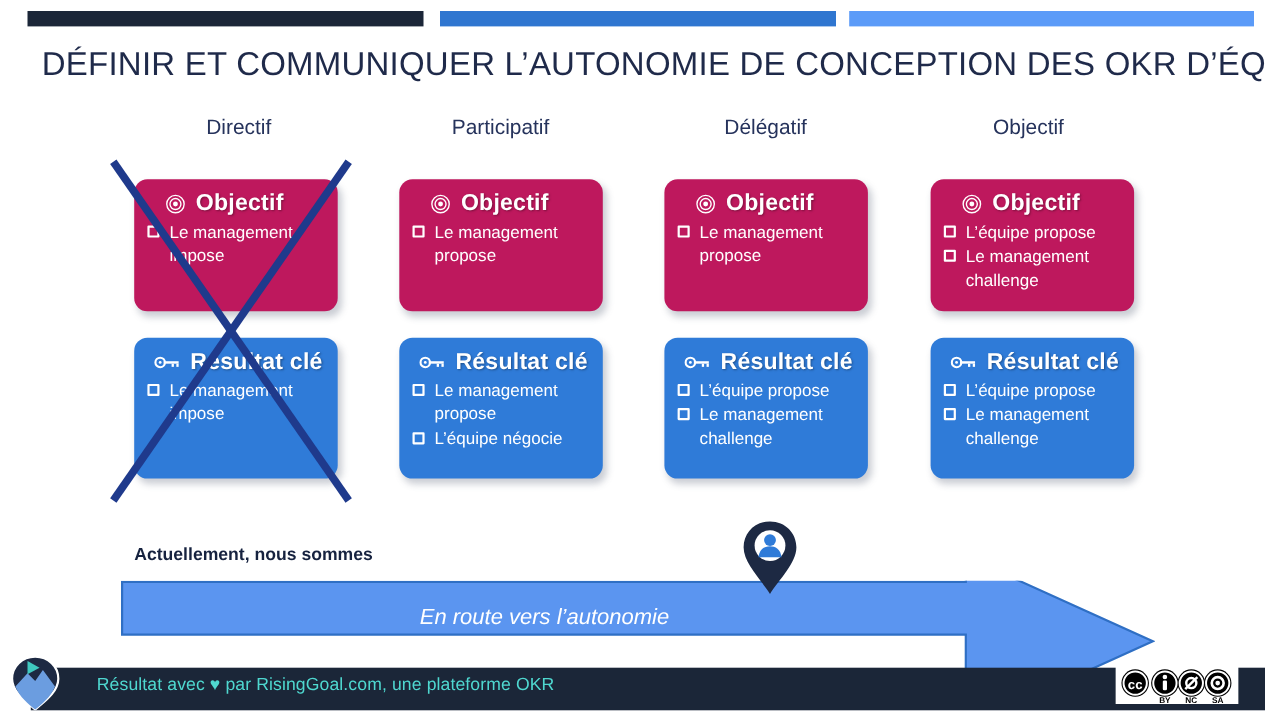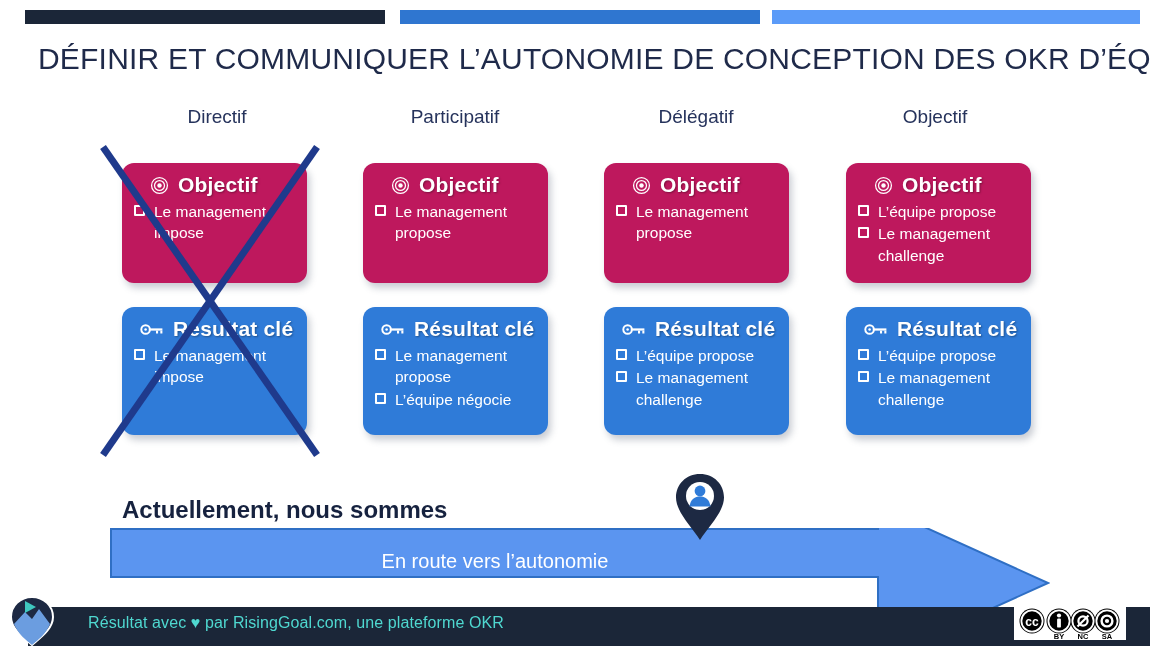--- a/index.html
+++ b/index.html
@@ -63,27 +63,27 @@
   
   .ic-target { flex:0 0 auto; width:19px; height:19px; }
   .ic-key    { flex:0 0 auto; width:24px; height:15px; }
 
   
   .xmark { position:absolute; left:95px; top:140px; width:230px; height:322px; pointer-events:none; }
 
   
   .actuellement {
     position:absolute; left:122px; top:496px;
-    font-size:24px; font-weight:bold; color:#16223f;
+    font-size:16px; font-weight:bold; color:#16223f;
   }
   .arrow-wrap { position:absolute; left:110px; top:528px; width:940px; height:110px; }
   .arrow-label {
     position:absolute; left:110px; top:528px; width:940px; height:66px;
     display:flex; align-items:center; justify-content:center;
-    font-size:20px; color:#ffffff;
+    font-size:20px; font-style:italic; color:#ffffff;
     padding-right:170px;
   }
   .pin { position:absolute; left:672px; top:472px; width:56px; height:70px; }
 
   
   .footer-bar {
     position:absolute; left:28px; top:607px; width:1122px; height:39px;
     background:#1b2638;
   }
   .footer-text {

